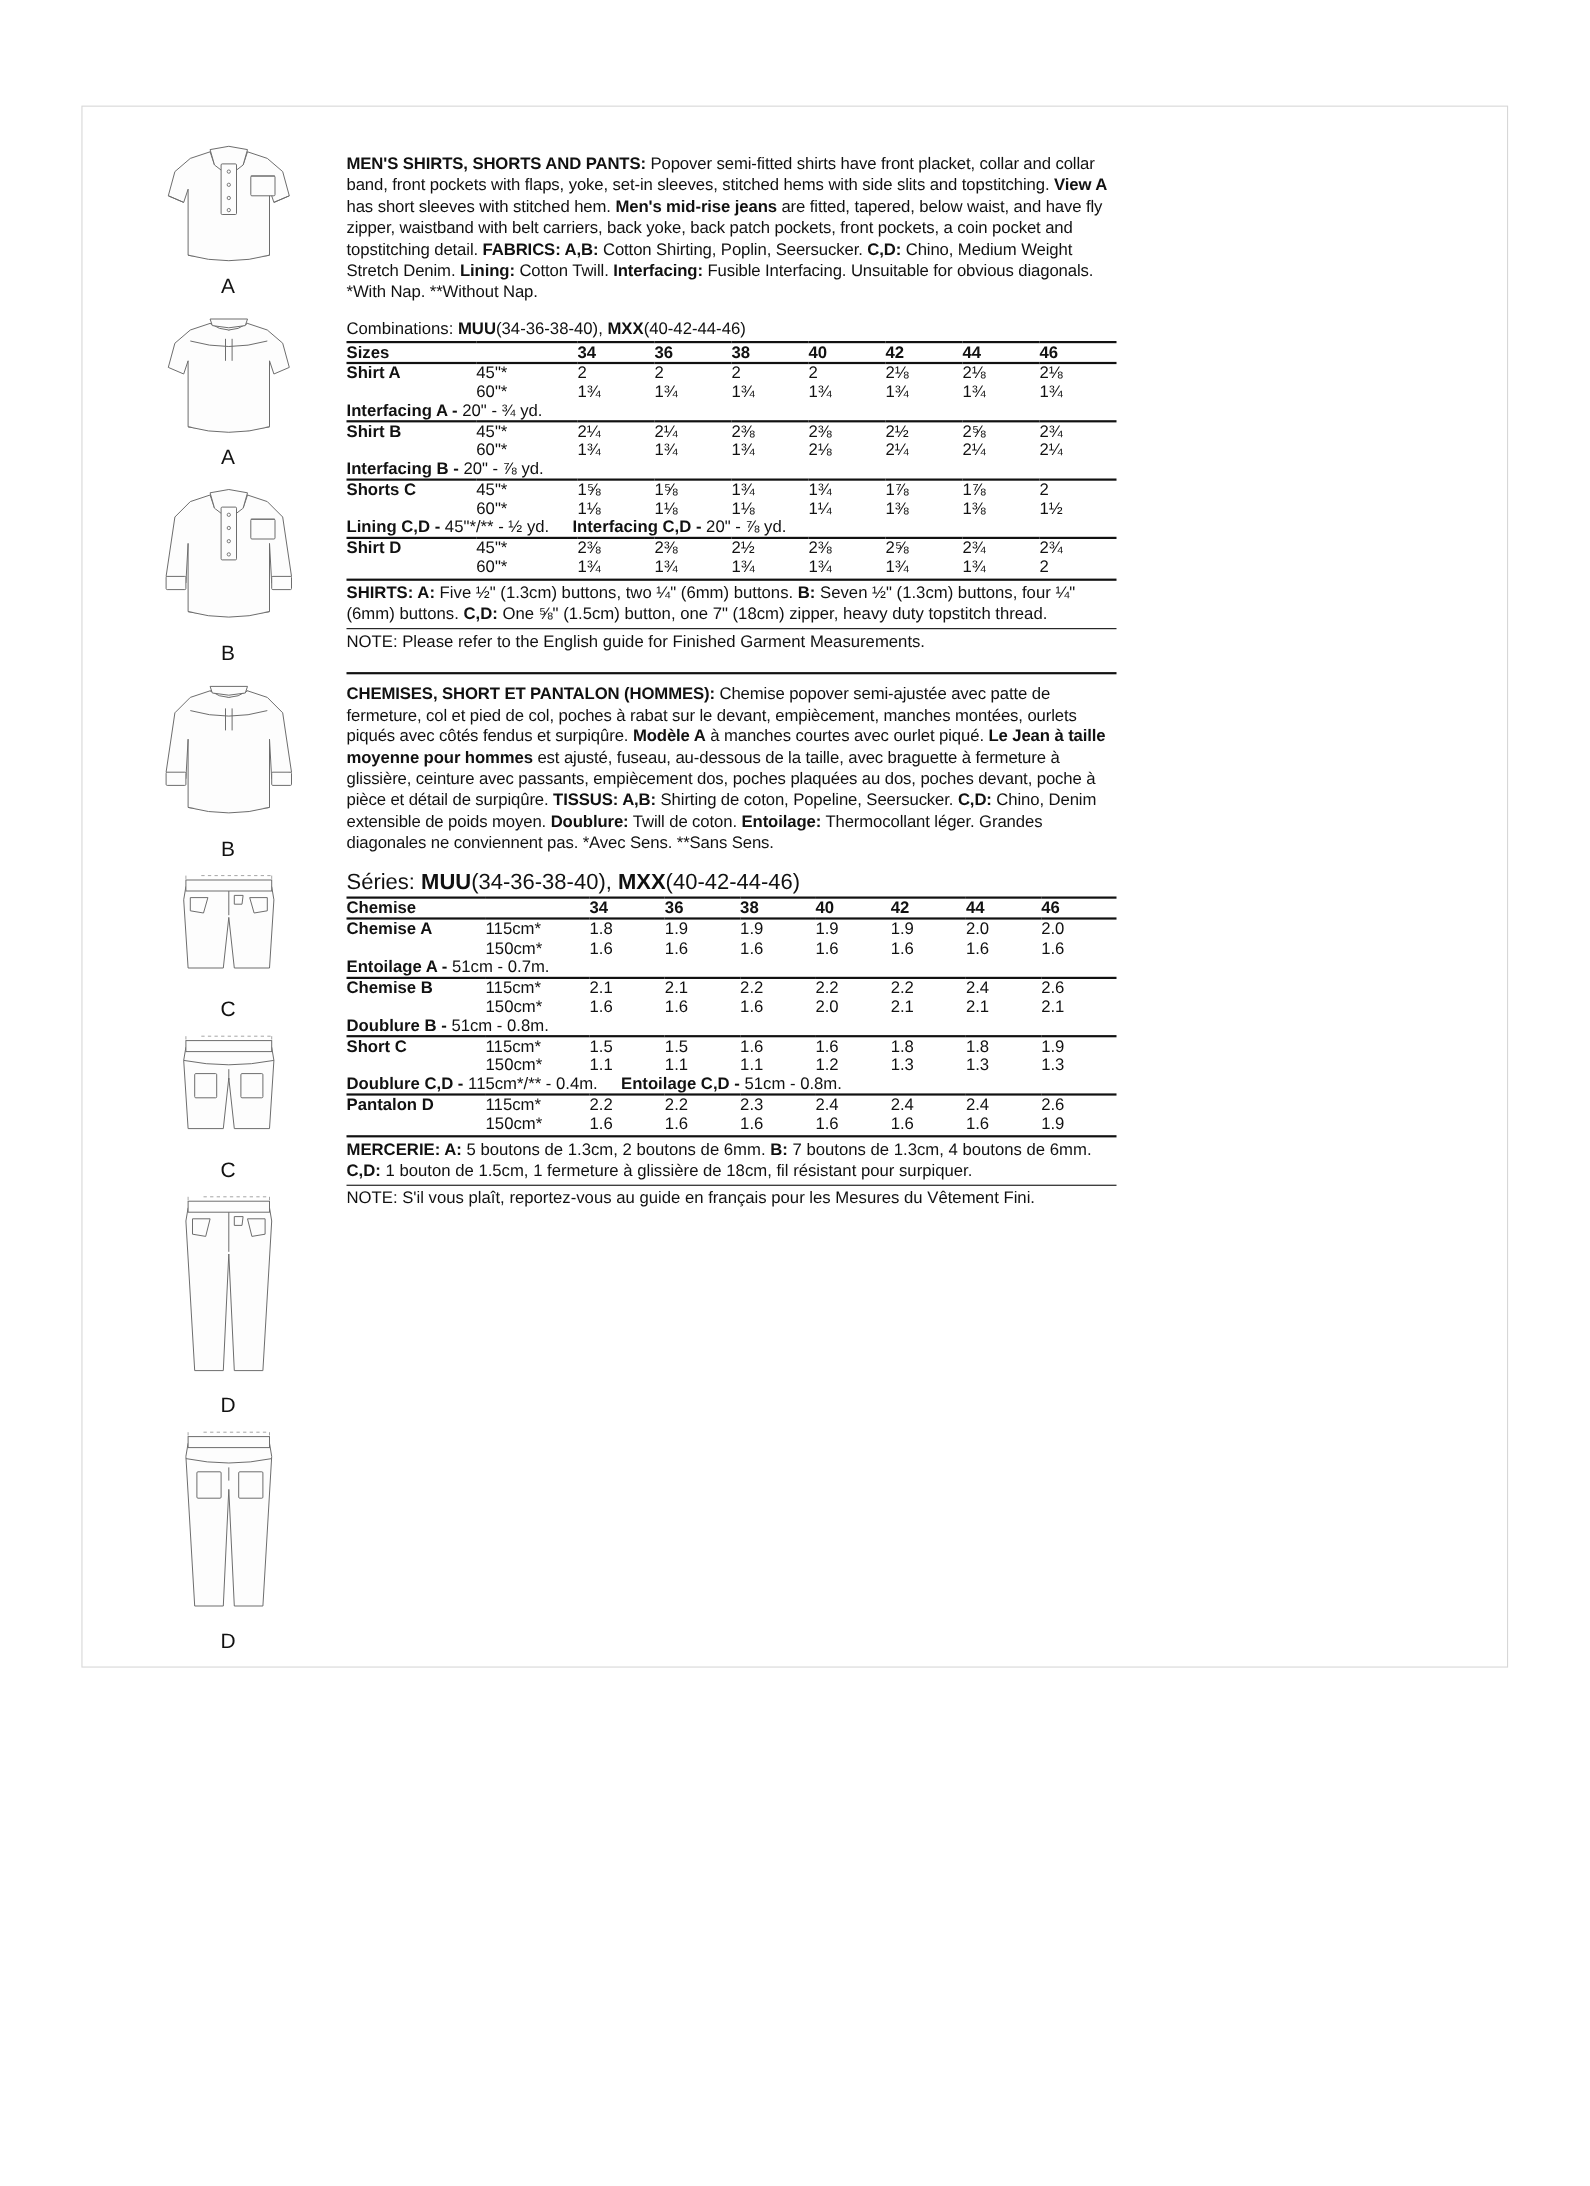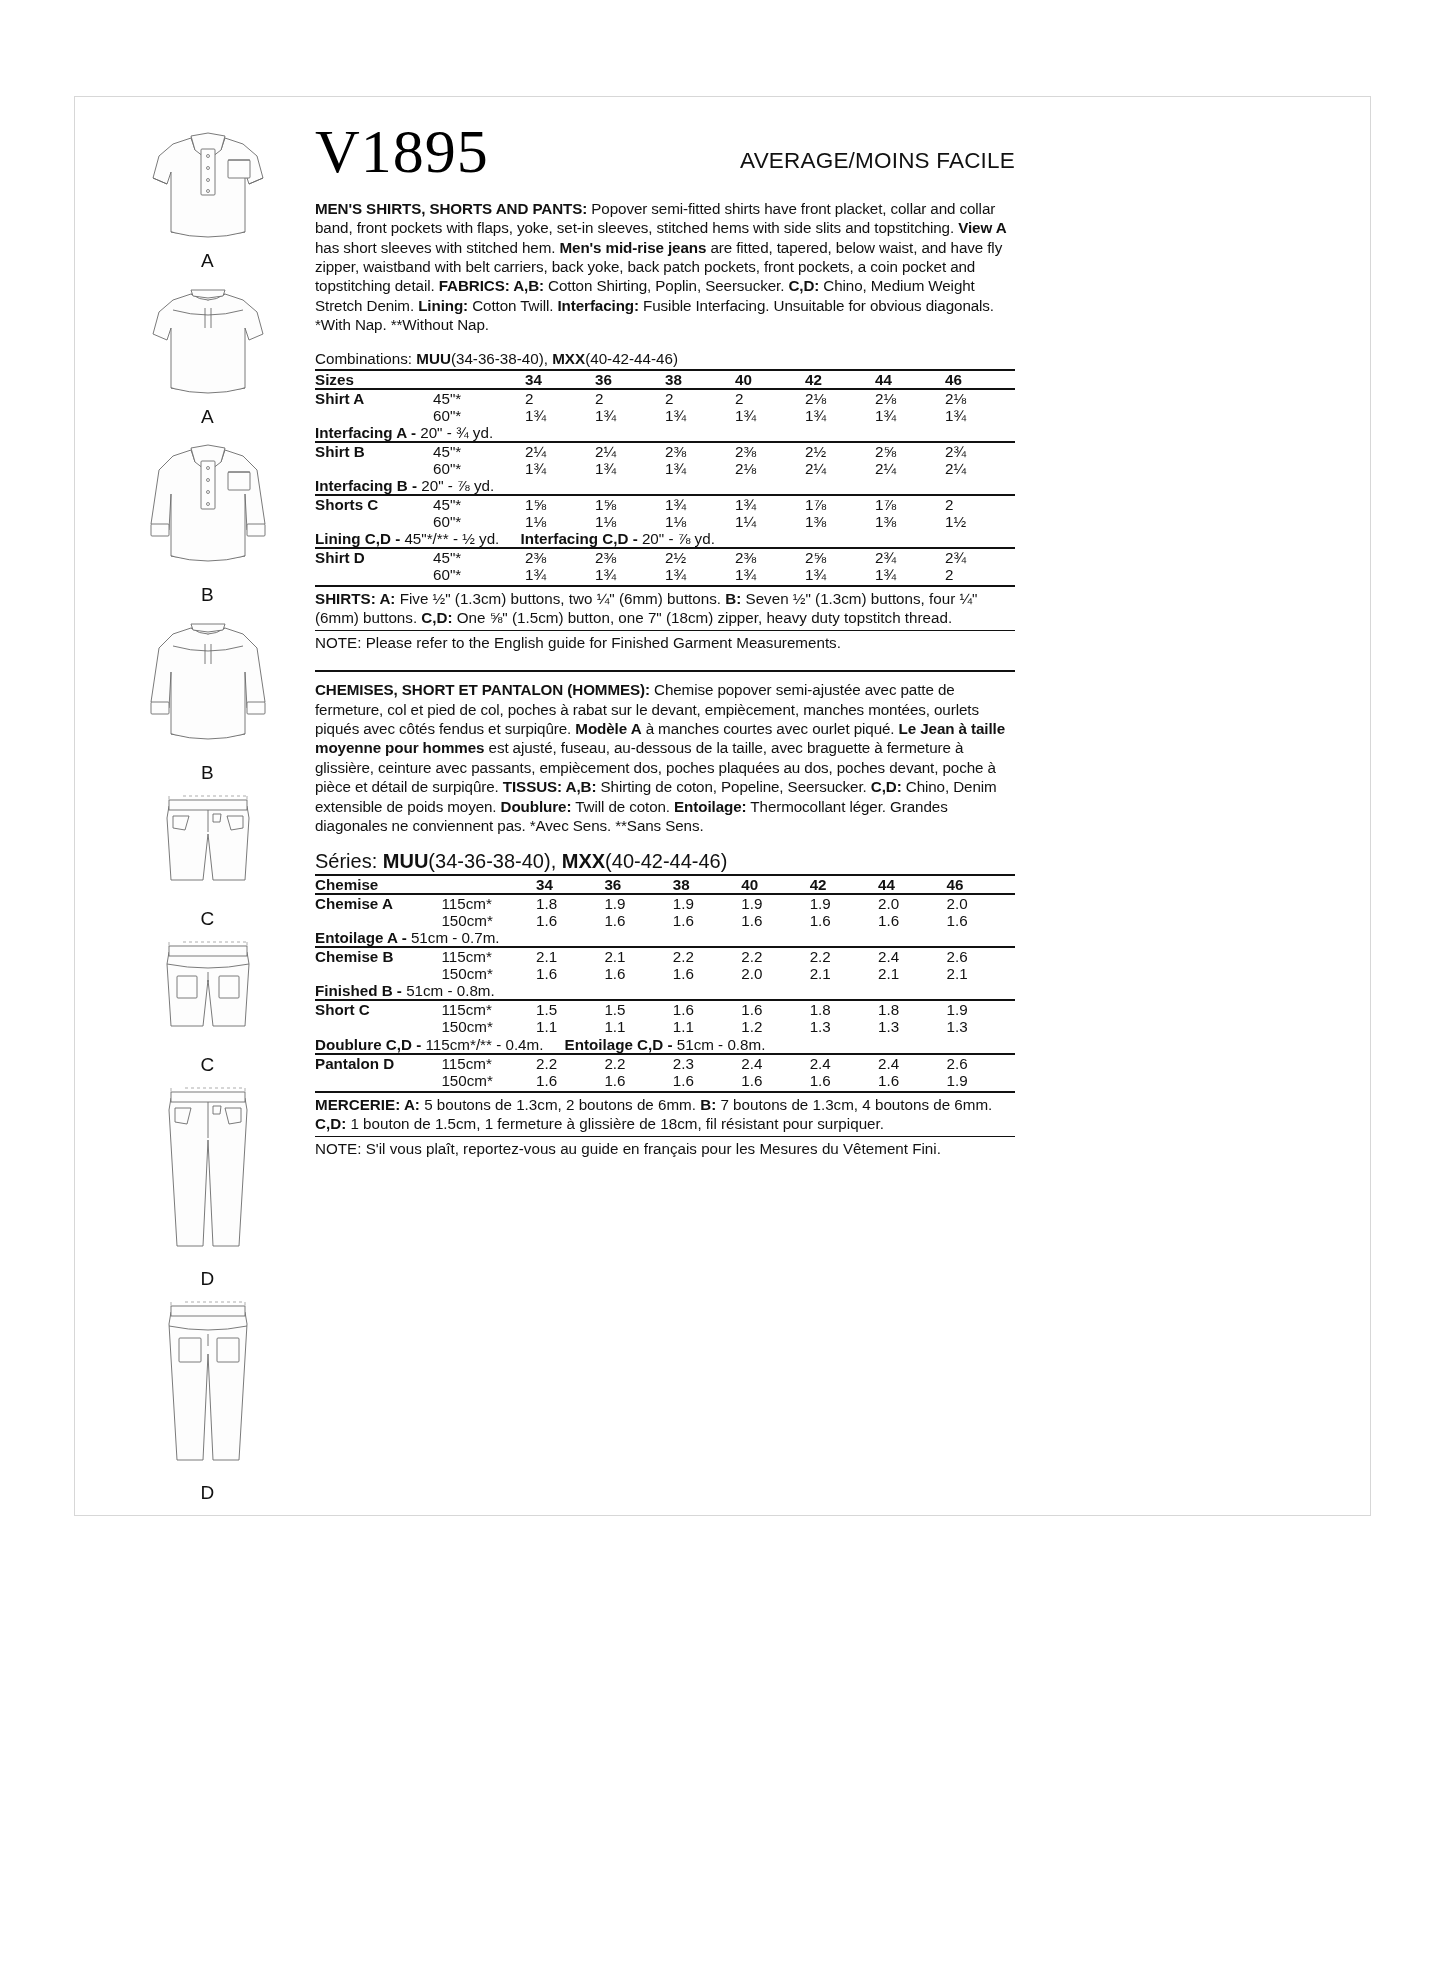--- a/index.html
+++ b/index.html
@@ -217,24 +217,20 @@
         <g fill="none" stroke="#8a8a8a" stroke-width="0.7" stroke-dasharray="3,3">
           <path d="M38 8 L38 14 M112 8 L112 14 M52 8 L112 8"></path>
         </g>
       </svg>
       <div class="fig-label">D</div>
     </div>
   </div>
 
   <div class="content">
 
-    <div class="head-row">
-      <div class="pattern-no">V1895</div>
-      <div class="difficulty">AVERAGE/MOINS FACILE</div>
-    </div>
 
     <div class="desc"><b>MEN'S SHIRTS, SHORTS AND PANTS:</b> Popover semi-fitted shirts have front placket, collar and collar band, front pockets with flaps, yoke, set-in sleeves, stitched hems with side slits and topstitching. <b>View A</b> has short sleeves with stitched hem. <b>Men's mid-rise jeans</b> are fitted, tapered, below waist, and have fly zipper, waistband with belt carriers, back yoke, back patch pockets, front pockets, a coin pocket and topstitching detail. <b>FABRICS: A,B:</b> Cotton Shirting, Poplin, Seersucker. <b>C,D:</b> Chino, Medium Weight Stretch Denim. <b>Lining:</b> Cotton Twill. <b>Interfacing:</b> Fusible Interfacing. Unsuitable for obvious diagonals. *With Nap. **Without Nap.</div>
 
     <div class="combo">Combinations: <b>MUU</b>(34-36-38-40), <b>MXX</b>(40-42-44-46)</div>
 
     <table class="yard">
       <tbody>
           <tr class="hdr rowline-top">
             <td class="lbl">Sizes</td>
             <td class="wid"></td>
@@ -408,21 +404,21 @@
             <td class="wid-fr">150cm*</td>
             <td class="num">1.6</td>
             <td class="num">1.6</td>
             <td class="num">1.6</td>
             <td class="num">2.0</td>
             <td class="num">2.1</td>
             <td class="num">2.1</td>
             <td class="num">2.1</td>
           </tr>
           <tr>
-            <td class="span-note" colspan="9"><b>Finished B -</b> 51cm - 0.8m.</td>
+            <td class="span-note" colspan="9"><b>Doublure B -</b> 51cm - 0.8m.</td>
           </tr>
           <tr class="rowline-top">
             <td class="lbl-fr">Short C</td>
             <td class="wid-fr">115cm*</td>
             <td class="num">1.5</td>
             <td class="num">1.5</td>
             <td class="num">1.6</td>
             <td class="num">1.6</td>
             <td class="num">1.8</td>
             <td class="num">1.8</td>

